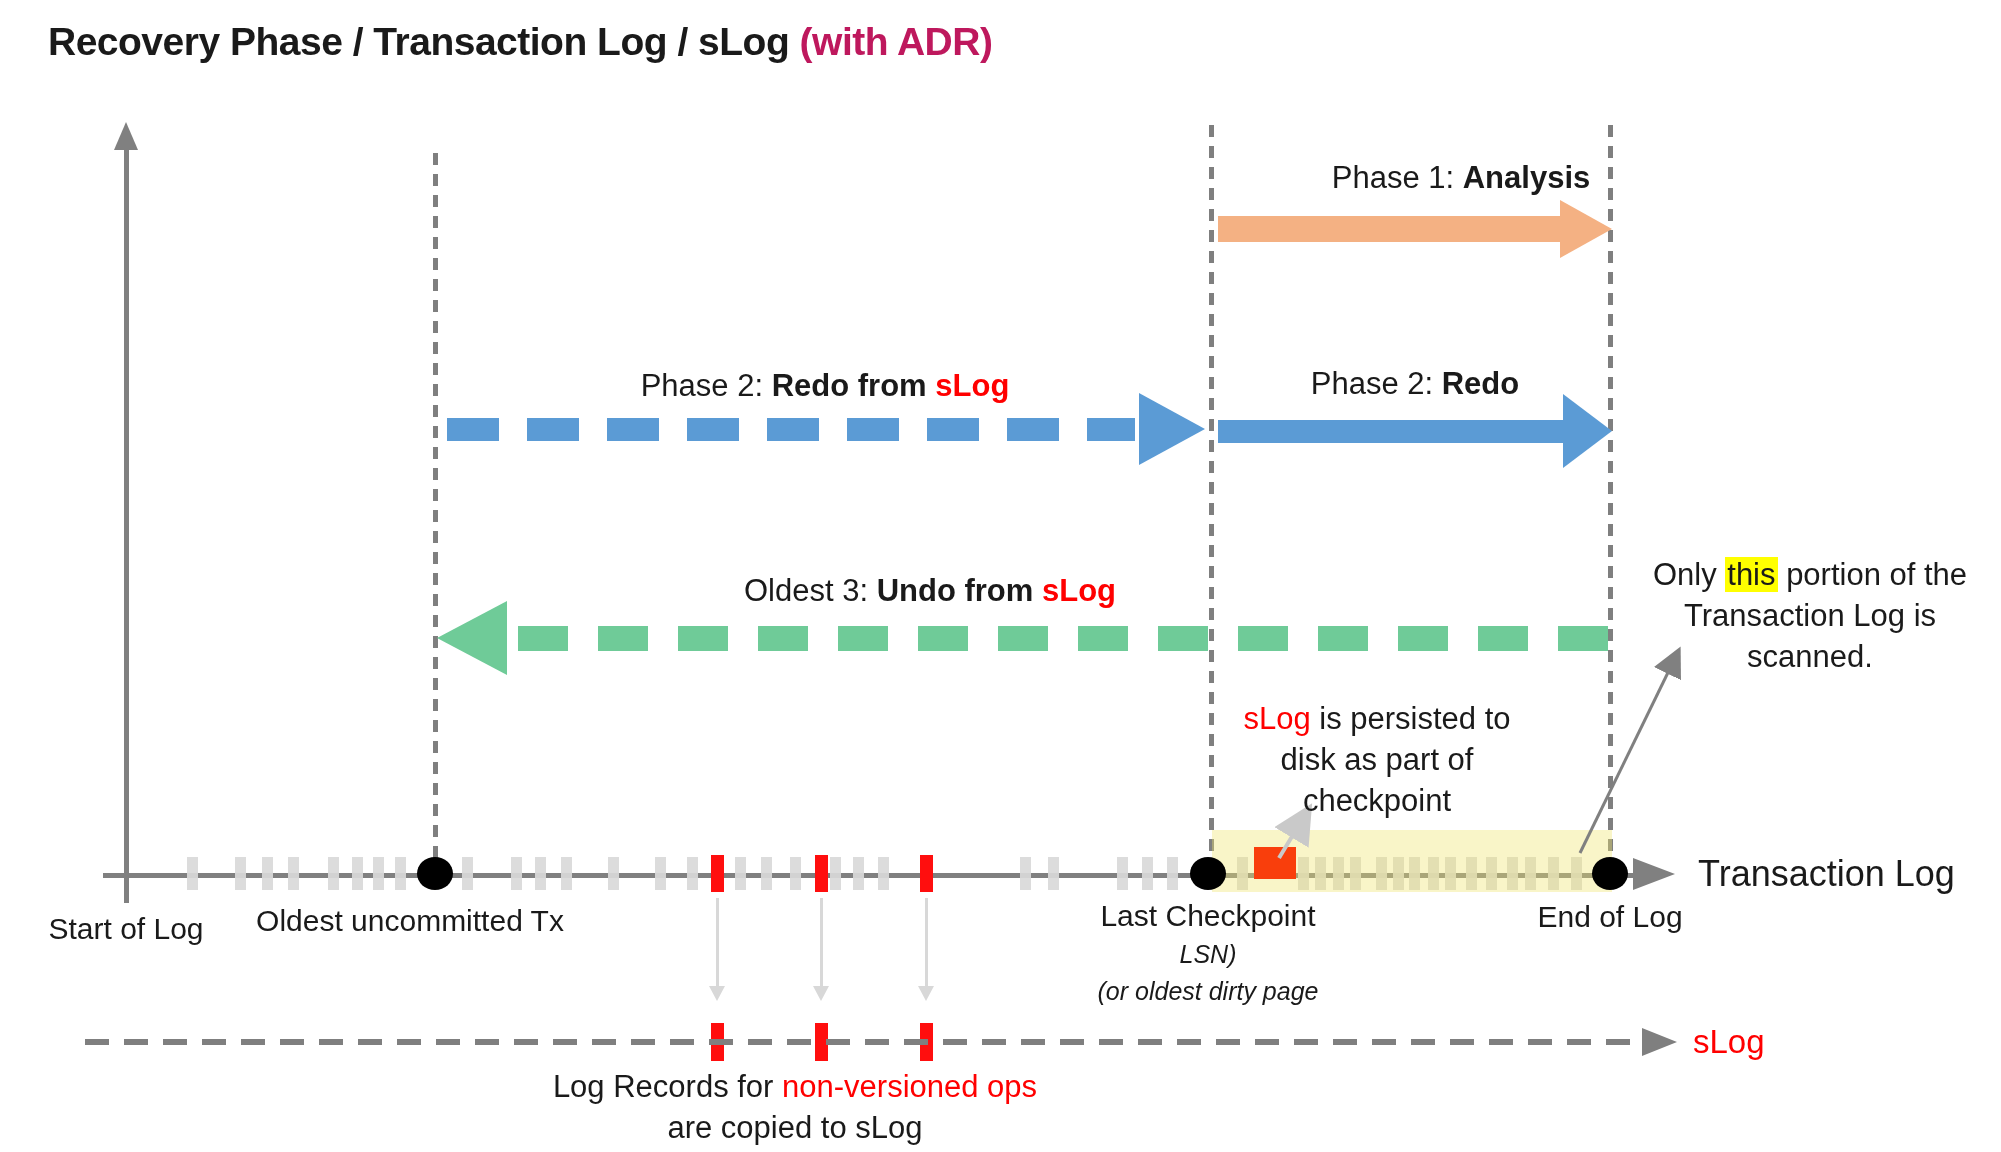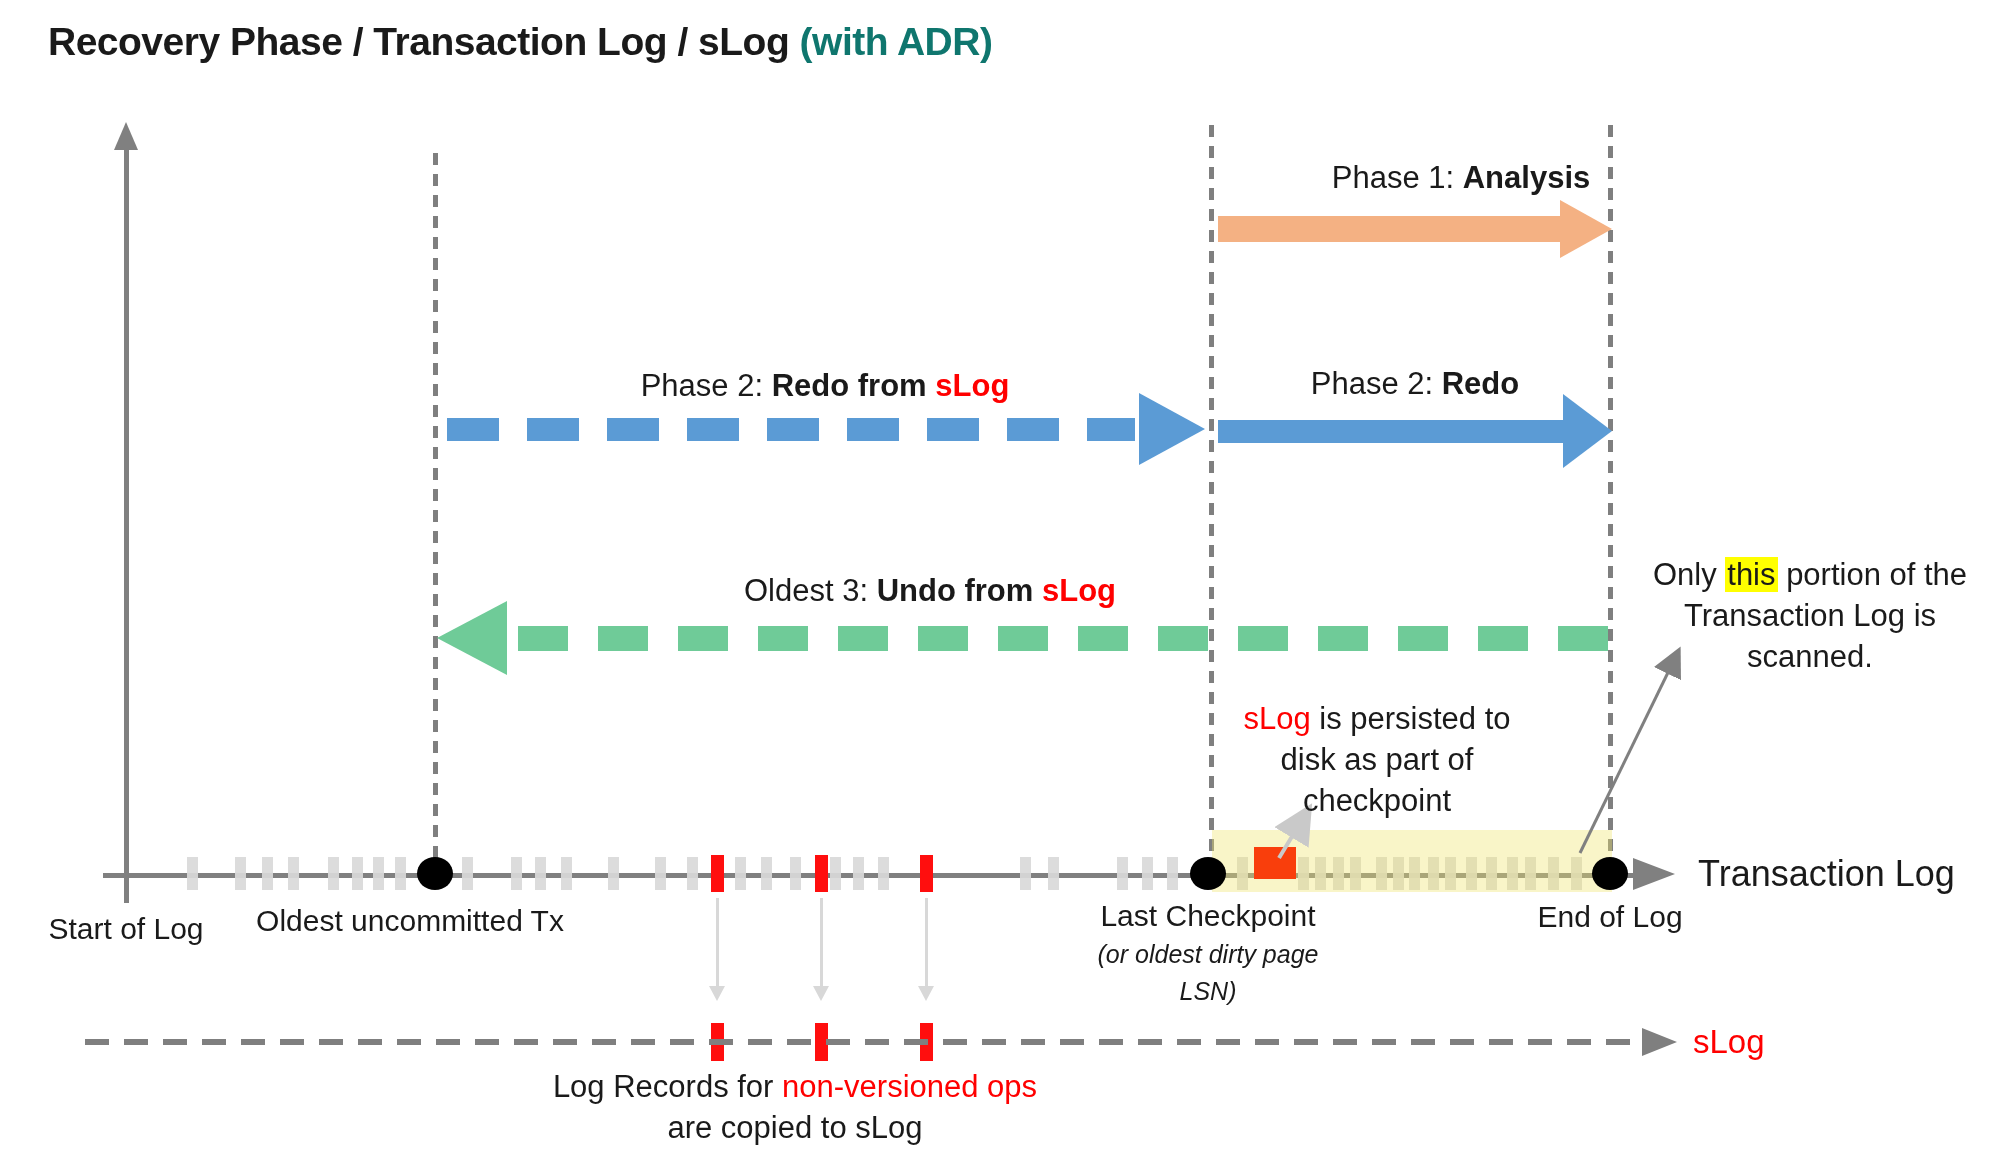--- a/index.html
+++ b/index.html
@@ -4,21 +4,21 @@
 <style>
   html,body{margin:0;padding:0;background:#fff;}
   .canvas{
     position:relative;width:2001px;height:1152px;background:#fff;overflow:hidden;
     font-family:"Liberation Sans",sans-serif;color:#1a1a1a;
   }
   .abs{position:absolute;}
 
   
   .title{left:48px;top:20px;font-size:39px;font-weight:600;letter-spacing:-0.5px;white-space:nowrap;}
-  .title .suffix{color:#0f766e;}
+  .title .suffix{color:#be185d;}
 
   
   .y-axis{left:124px;top:148px;width:5px;height:755px;background:#808080;}
   .y-axis-head{left:114px;top:122px;width:0;height:0;
     border-left:12px solid transparent;border-right:12px solid transparent;border-bottom:28px solid #808080;}
   .log-line{left:103px;top:873px;width:1530px;height:5px;background:#808080;}
   .log-head{left:1633px;top:858px;width:0;height:0;
     border-top:16px solid transparent;border-bottom:16px solid transparent;border-left:42px solid #808080;}
 
   
@@ -197,22 +197,22 @@
     <span>disk as part of</span><br>
     <span>checkpoint</span>
   </div>
 
   <div class="abs marker-label start-label">Start of Log</div>
   <div class="abs marker-label oldest-label">
     <span>Oldest uncommitted Tx</span><br>
   </div>
   <div class="abs marker-label checkpoint-label">
     <span>Last Checkpoint</span>
+    <span class="sub">LSN)</span>
     <span class="sub">(or oldest dirty page</span>
-    <span class="sub">LSN)</span>
   </div>
   <div class="abs marker-label end-label">End of Log</div>
   <div class="abs txlog-label">Transaction Log</div>
 
   <div class="abs slog-line"></div>
   <div class="abs slog-head"></div>
   <div class="abs slog-label">sLog</div>
 
   <div class="abs note copy-note">
     <span>Log Records for </span><span class="red-text">non-versioned ops</span><br>

